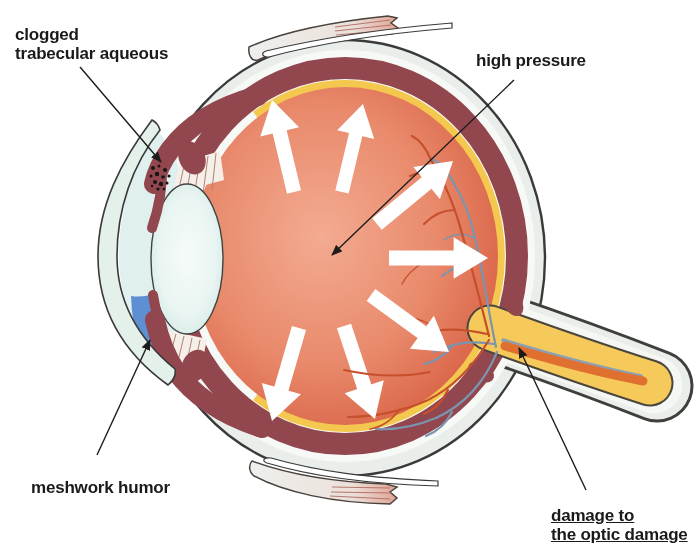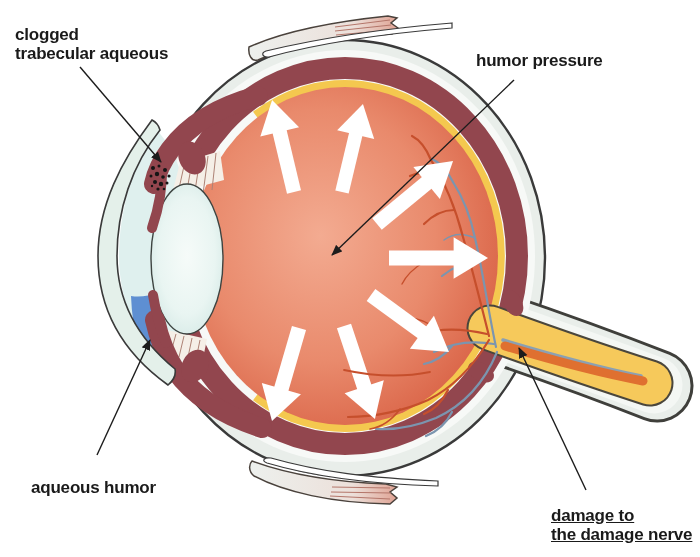--- a/index.html
+++ b/index.html
@@ -171,25 +171,25 @@
     <path d="M 586 490 L 519 348" marker-end="url(#mlead)"></path>
   </g>
 </svg>
 
   <div class="lbl" style="left:15px;top:26px;width:180px;">
     <div>clogged</div>
     <div>trabecular aqueous</div>
   </div>
 
   <div class="lbl" style="left:476px;top:52px;width:130px;">
-    <div>humor pressure</div>
+    <div>high pressure</div>
   </div>
 
   <div class="lbl" style="left:31px;top:479px;width:160px;">
-    <div>aqueous humor</div>
+    <div>meshwork humor</div>
   </div>
 
   <div class="lbl" style="left:551px;top:507px;width:140px;text-decoration:underline;">
     <div>damage to</div>
-    <div>the damage nerve</div>
+    <div>the optic damage</div>
   </div>
 
 </div>
 
 </body></html>

